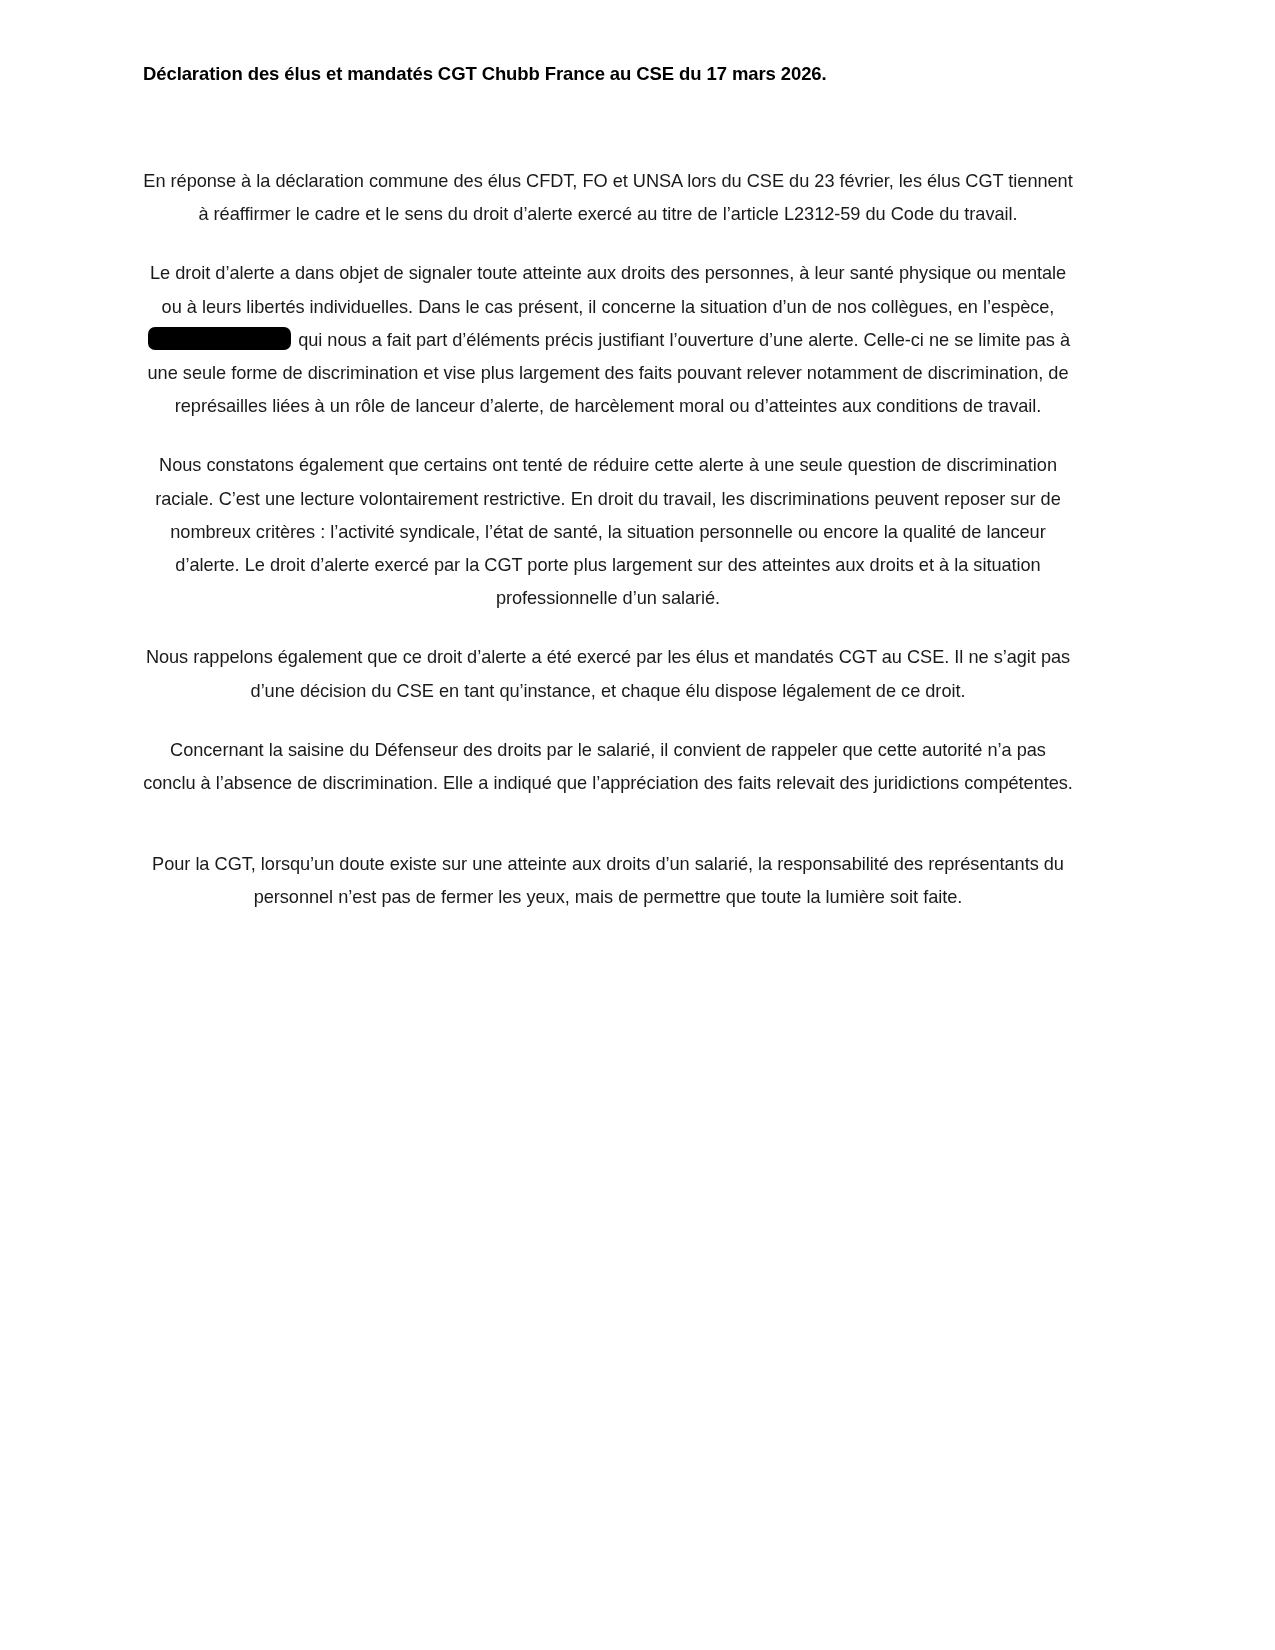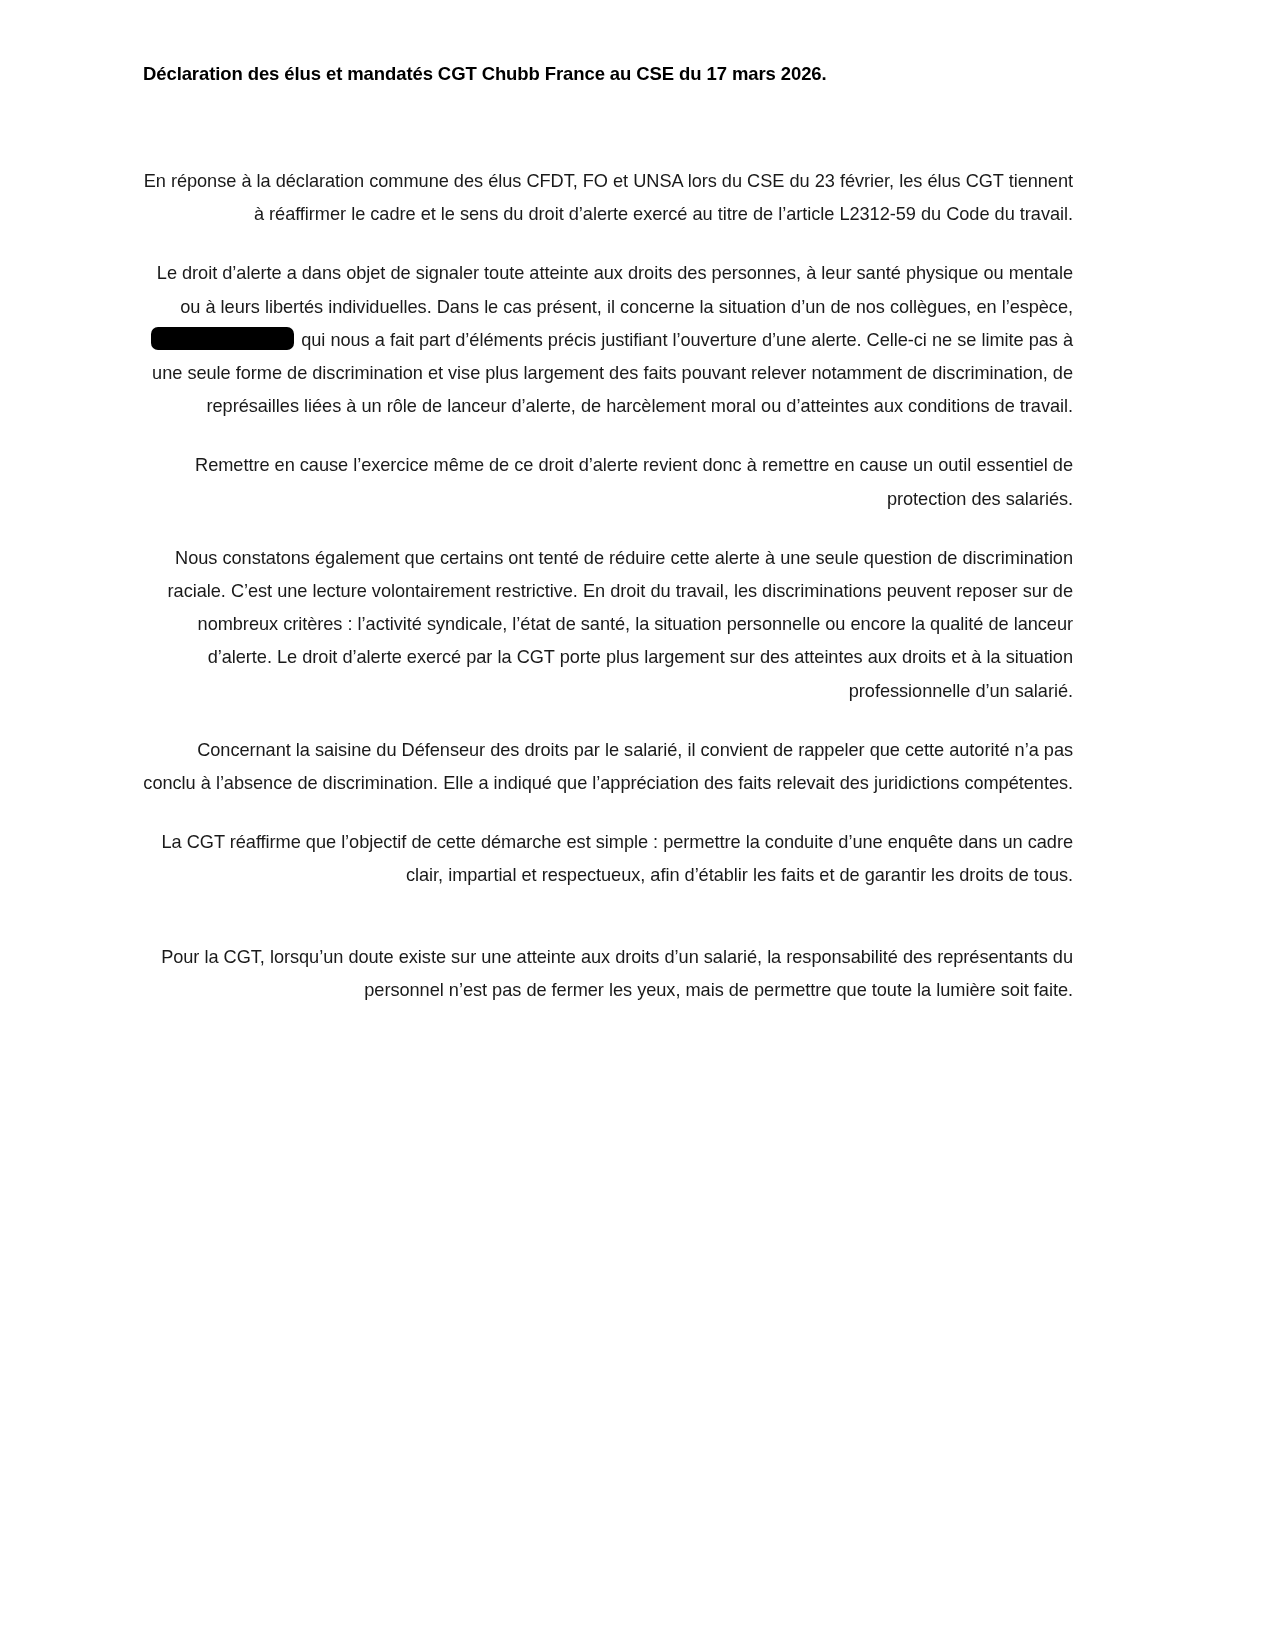--- a/index.html
+++ b/index.html
@@ -39,21 +39,21 @@
   }
   .body-block {
     margin-top: 78px;
   }
   .para {
     font-size: 18.2px;
     line-height: 33.2px;
     color: #1a1a1a;
     margin: 0 0 26px 0;
     letter-spacing: -0.05px;
-    text-align: right;
+    text-align: center;
     word-spacing: 0.1px;
   }
   .para:last-child {
     margin-bottom: 0;
     margin-top: 48px;
   }
   .redaction {
     display: inline-block;
     vertical-align: -4px;
     width: 143px;
@@ -77,37 +77,34 @@
         <span>En réponse à la déclaration commune des élus CFDT, FO et UNSA lors du CSE du 23 février, les élus CGT tiennent à réaffirmer le cadre et le sens du droit d’alerte exercé au titre de l’article L2312-59 du Code du travail.</span>
       </p>
 
       <p class="para">
         <span>Le droit d’alerte a dans objet de signaler toute atteinte aux droits des personnes, à leur santé physique ou mentale ou à leurs libertés individuelles. Dans le cas présent, il concerne la situation d’un de nos collègues, en l’espèce,</span>
         <span class="redaction"></span>
         <span>qui nous a fait part d’éléments précis justifiant l’ouverture d’une alerte. Celle-ci ne se limite pas à une seule forme de discrimination et vise plus largement des faits pouvant relever notamment de discrimination, de représailles liées à un rôle de lanceur d’alerte, de harcèlement moral ou d’atteintes aux conditions de travail.</span>
       </p>
 
 
-      <p class="para">
-        <span>Remettre en cause l’exercice même de ce droit d’alerte revient donc à remettre en cause un outil essentiel de protection des salariés.</span>
-      </p>
 
       <p class="para">
         <span>Nous constatons également que certains ont tenté de réduire cette alerte à une seule question de discrimination raciale. C’est une lecture volontairement restrictive. En droit du travail, les discriminations peuvent reposer sur de nombreux critères : l’activité syndicale, l’état de santé, la situation personnelle ou encore la qualité de lanceur d’alerte. Le droit d’alerte exercé par la CGT porte plus largement sur des atteintes aux droits et à la situation professionnelle d’un salarié.</span>
       </p>
 
+      <p class="para">
+        <span>Nous rappelons également que ce droit d’alerte a été exercé par les élus et mandatés CGT au CSE. Il ne s’agit pas d’une décision du CSE en tant qu’instance, et chaque élu dispose légalement de ce droit.</span>
+      </p>
 
       <p class="para">
         <span>Concernant la saisine du Défenseur des droits par le salarié, il convient de rappeler que cette autorité n’a pas conclu à l’absence de discrimination. Elle a indiqué que l’appréciation des faits relevait des juridictions compétentes.</span>
       </p>
 
 
-      <p class="para">
-        <span>La CGT réaffirme que l’objectif de cette démarche est simple : permettre la conduite d’une enquête dans un cadre clair, impartial et respectueux, afin d’établir les faits et de garantir les droits de tous.</span>
-      </p>
 
       <p class="para">
         <span>Pour la CGT, lorsqu’un doute existe sur une atteinte aux droits d’un salarié, la responsabilité des représentants du personnel n’est pas de fermer les yeux, mais de permettre que toute la lumière soit faite.</span>
       </p>
 
     </div>
   </div>
 </div>
 
 </body></html>

